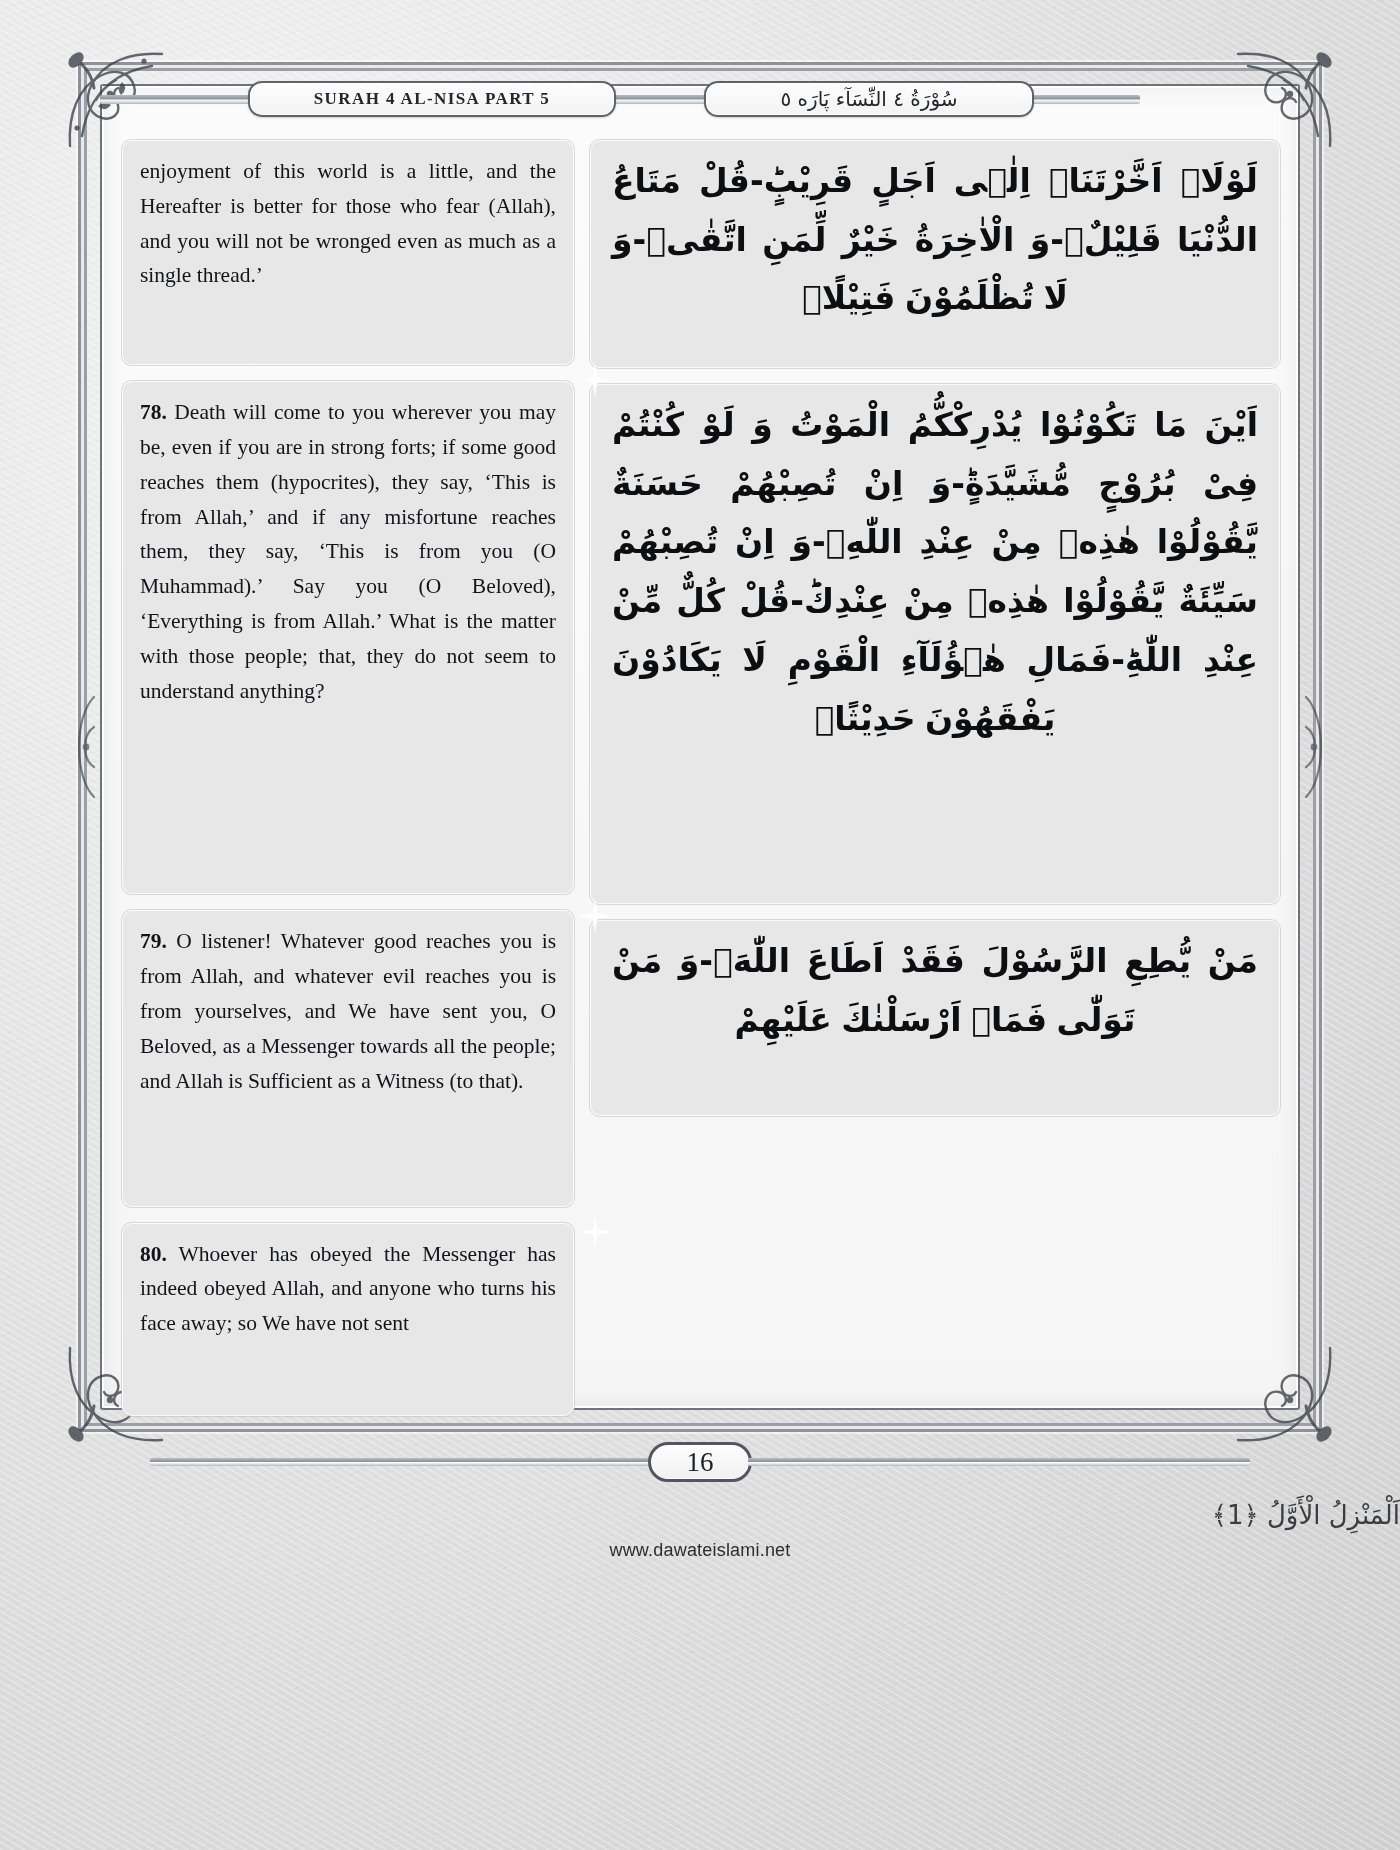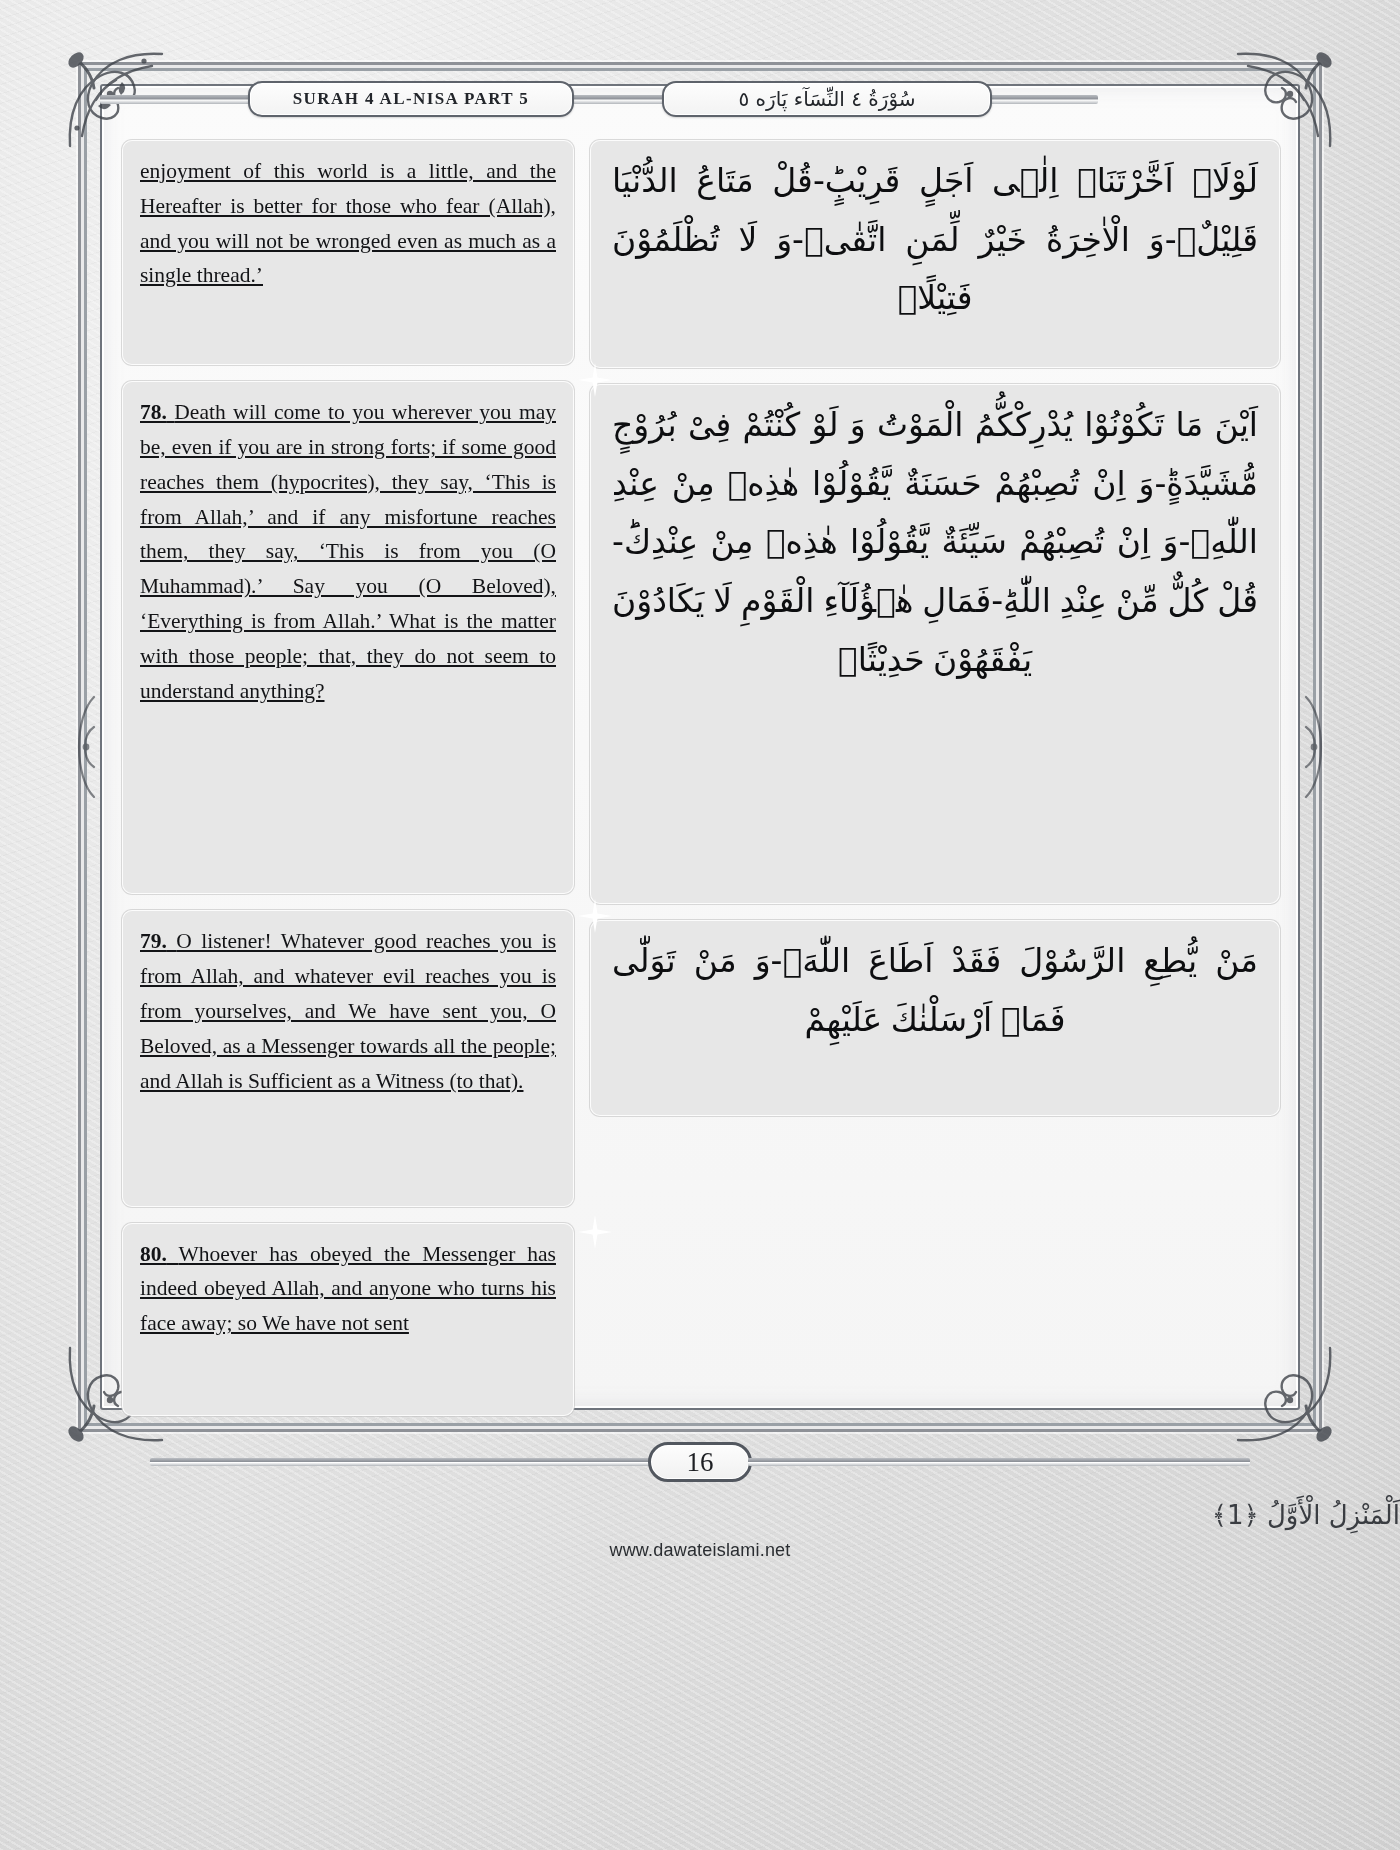--- a/index.html
+++ b/index.html
@@ -92,21 +92,21 @@
   .tab {
     position:relative;
     height: 36px;
     background: linear-gradient(180deg,#fdfdfd,#f3f3f3);
     border: 2px solid #5e636b;
     border-radius: 14px 14px 14px 14px;
     display:flex; align-items:center; justify-content:center;
     padding: 0 16px;
     box-shadow: inset 0 0 0 1px #fff, 0 1px 2px rgba(0,0,0,.16);
   }
-  .tab.eng { width: 326px; }
+  .tab.eng { width: 368px; }
   .tab.ara { width: 330px; }
 
   .tab.eng .label {
     font-family: "Liberation Serif", serif;
     font-weight: 700;
     font-size: 17px;
     letter-spacing: 1.4px;
     color:#23262b;
     white-space: nowrap;
   }
@@ -139,34 +139,33 @@
 
   .eng-text {
     padding: 14px 18px 12px 18px;
     font-family: "Liberation Serif", serif;
     font-size: 21.5px;
     line-height: 1.62;
     color: #131417;
     text-align: justify;
     text-align-last: left;
     hyphens: none;
-    text-decoration: underline;
   }
   .eng-text .vnum { font-weight: 700; }
 
   .ara-text {
     padding: 12px 22px 10px 22px;
     direction: rtl;
     text-align: justify;
     text-align-last: center;
     font-family: "DejaVu Sans", sans-serif;
     font-size: 33px;
     line-height: 1.78;
     color: #0d0e10;
-    font-weight: 400;
+    font-weight: 700;
     letter-spacing: -0.5px;
     word-spacing: -2px;
   }
 
   
   .r1 { height: 228px; }
   .r2 { height: 520px; }
   .r3 { height: 300px; }
   .r4 { height: 196px; }
 

